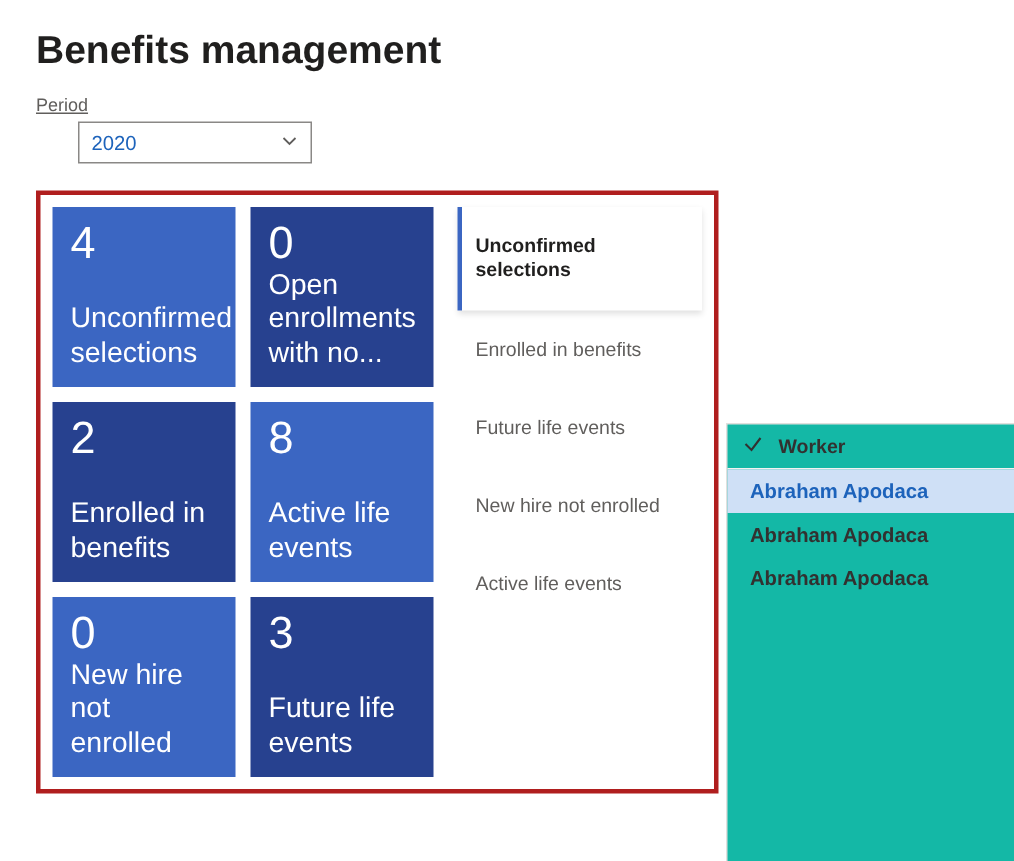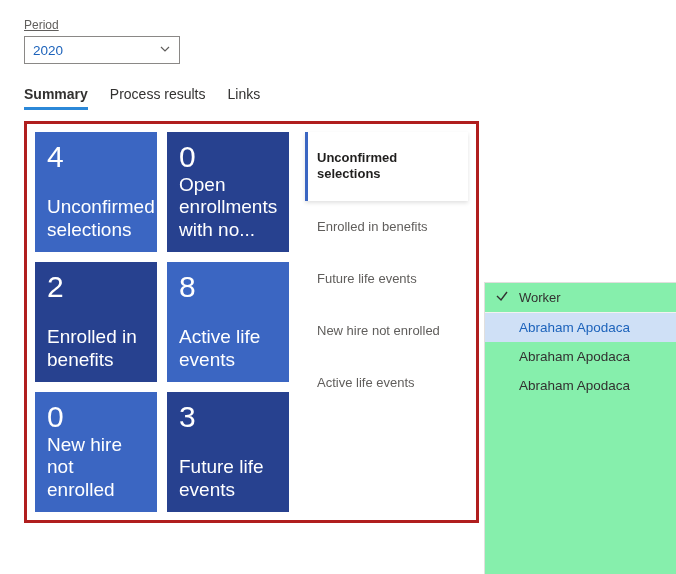--- a/index.html
+++ b/index.html
@@ -33,20 +33,21 @@
     height: 28px;
     border: 1px solid #8a8886;
     display: flex;
     align-items: center;
     justify-content: space-between;
     padding: 0 8px;
     font-size: 13.5px;
     color: #1d63bb;
     cursor: pointer;
     margin-bottom: 18px;
+    margin-left: 28px;
   }
   .period-select .chev {
     color: #605e5c;
   }
   .tabs {
     display: flex;
     gap: 22px;
     border-bottom: 1px solid #ffffff;
     margin-bottom: 10px;
   }
@@ -121,65 +122,62 @@
   }
   
   .worker-panel {
     position: absolute;
     top: 282px;
     left: 484px;
     width: 192px;
     height: 292px;
     border-left: 1px solid #e1dfdd;
     border-top: 1px solid #e1dfdd;
-    background: #86efac;
+    background: #14b8a6;
+    font-weight: bold;
   }
   .worker-head {
     display: flex;
     align-items: center;
     gap: 10px;
     padding: 6px 8px 6px 10px;
     font-size: 13px;
     color: #323130;
     border-bottom: 1px solid #f3f2f1;
   }
   .worker-head .check {
     color: #323130;
     font-size: 14px;
   }
   .worker-row {
-    padding: 7px 8px 7px 34px;
+    padding: 7px 8px 7px 15px;
     font-size: 13.5px;
     cursor: pointer;
   }
   .worker-row.sel {
     background: #cfe0f6;
     color: #1d63bb;
   }
 </style>
 </head>
 <body>
 
 <div class="page">
+  <h1 class="page-title">Benefits management</h1>
 
   <div class="field-label">Period</div>
   <div class="period-select">
     <span>2020</span>
     <span class="chev">
       <svg width="12" height="12" viewBox="0 0 12 12">
           <path d="M2 4 L6 8 L10 4" fill="none" stroke="#605e5c" stroke-width="1.2"></path>
         </svg>
     </span>
   </div>
 
-  <div class="tabs">
-    <div class="tab active">Summary</div>
-    <div class="tab">Process results</div>
-    <div class="tab">Links</div>
-  </div>
 
   <div class="highlight-frame">
     <div class="tile-grid">
       <div class="tile light">
         <div class="num">4</div>
         <div class="label">Unconfirmed selections</div>
       </div>
       <div class="tile dark">
         <div class="num">0</div>
         <div class="label">Open enrollments with no...</div>

